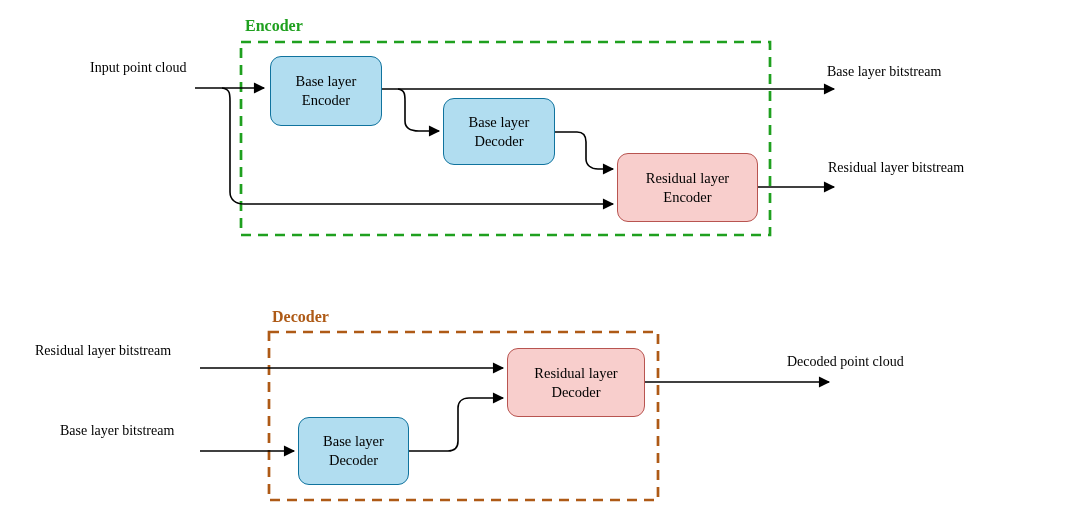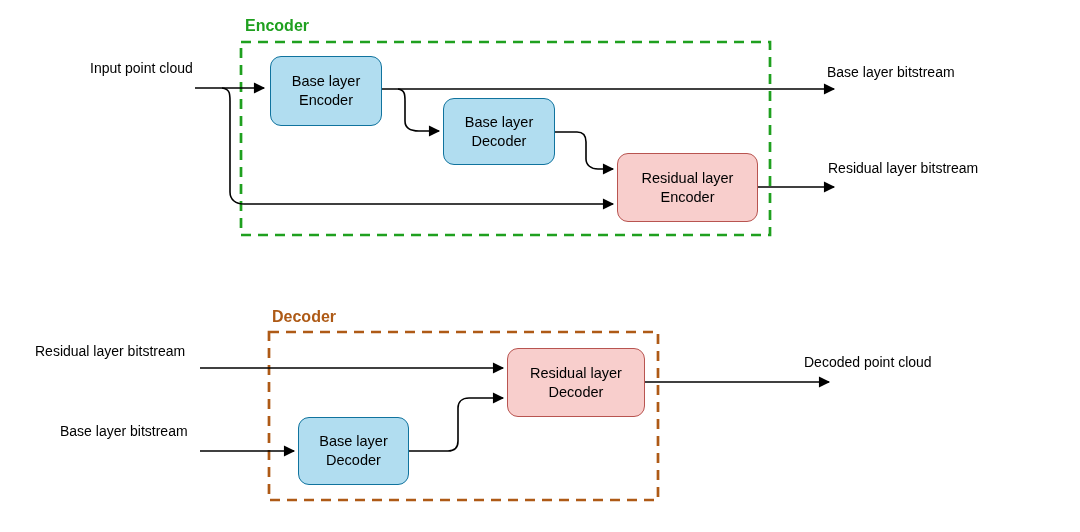--- a/index.html
+++ b/index.html
@@ -1,21 +1,21 @@
 <!DOCTYPE html>
 <html style="--encoder-accent: #1FA01F; --decoder-accent: #AE5A16; --blue-fill: #B1DDF0; --blue-stroke: #10739E; --pink-fill: #F8CECC; --pink-stroke: #B85450; --line: #000000;"><head>
 <meta charset="utf-8">
 <style>
   html, body { margin: 0; padding: 0; background: #ffffff; }
   .canvas {
     position: relative;
     width: 1080px;
     height: 520px;
     background: #ffffff;
-    font-family: Liberation Sans, sans-serif;
+    font-family: Liberation Serif, serif;
     color: #000;
     overflow: hidden;
   }
   svg.wires { position: absolute; left: 0; top: 0; width: 1080px; height: 532px; }
   .connector { stroke: var(--line, #000); stroke-width: 1.6; fill: none; }
   .dashed-frame { fill: none; stroke-width: 2.7; stroke-dasharray: 10 7; }
   .frame-encoder { stroke: var(--encoder-accent, #1FA01F); }
   .frame-decoder { stroke: var(--decoder-accent, #AE5A16); }
   .node {
     position: absolute;
@@ -43,21 +43,21 @@
   #n-res-dec       { left: 507px; top: 348px; width: 138px; height: 69px; }
   #n-base-dec-dec  { left: 298px; top: 417px; width: 111px; height: 68px; }
   
   #l-encoder          { left: 245px; top: 17px; }
   #l-decoder          { left: 272px; top: 308px; }
   #l-input-pc         { left: 90px;  top: 60px; }
   #l-base-bs-top      { left: 827px; top: 64px; }
   #l-res-bs-top       { left: 828px; top: 160px; }
   #l-res-bs-bottom    { left: 35px;  top: 343px; }
   #l-base-bs-bottom   { left: 60px;  top: 423px; }
-  #l-decoded-pc       { left: 804px; top: 354px; }
+  #l-decoded-pc       { left: 787px; top: 354px; }
 </style>
 </head>
 <body>
 
 <div class="canvas">
 
   <svg class="wires" viewBox="0 0 1080 532" xmlns="http://www.w3.org/2000/svg">
     <defs>
       <marker id="arrow" viewBox="0 0 10 10" refX="9" refY="5" markerWidth="8.5" markerHeight="7" orient="auto-start-reverse">
         <path d="M0,0 L10,5 L0,10 z" fill="#000"></path>

